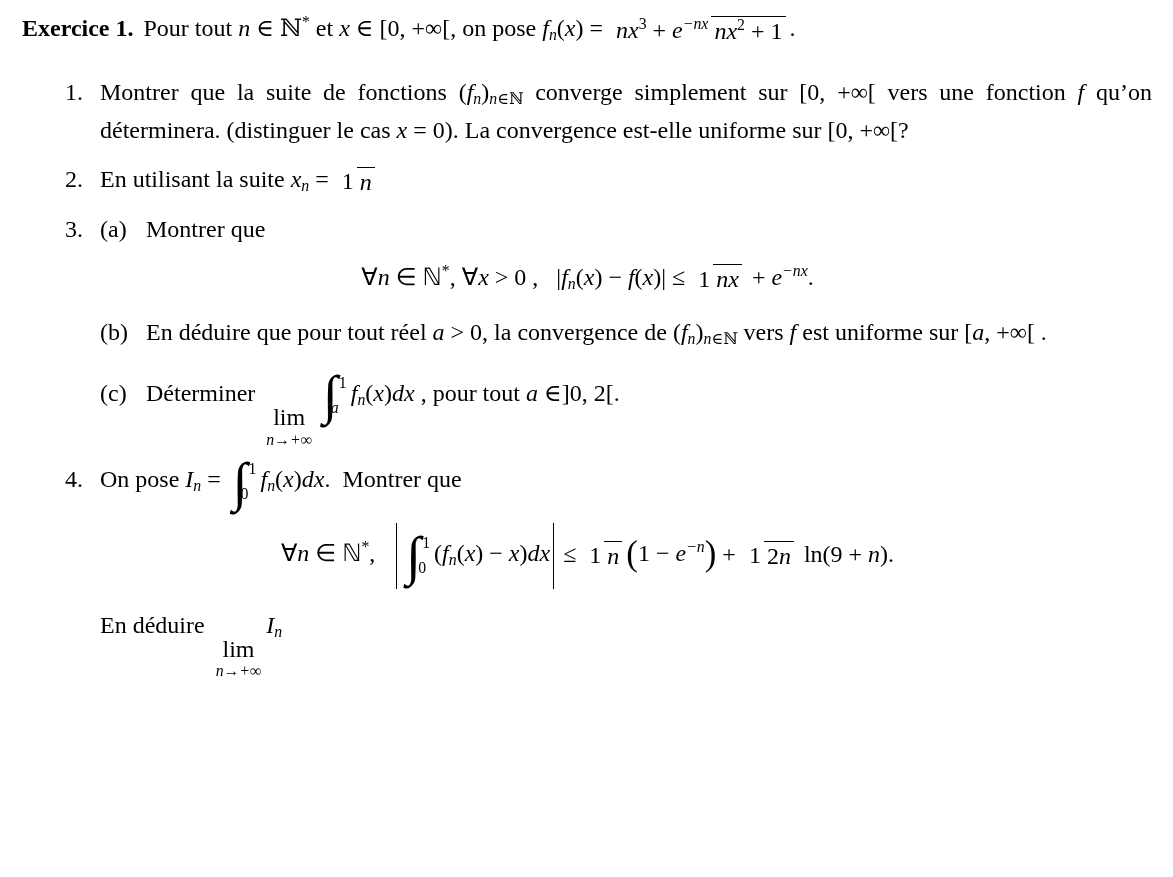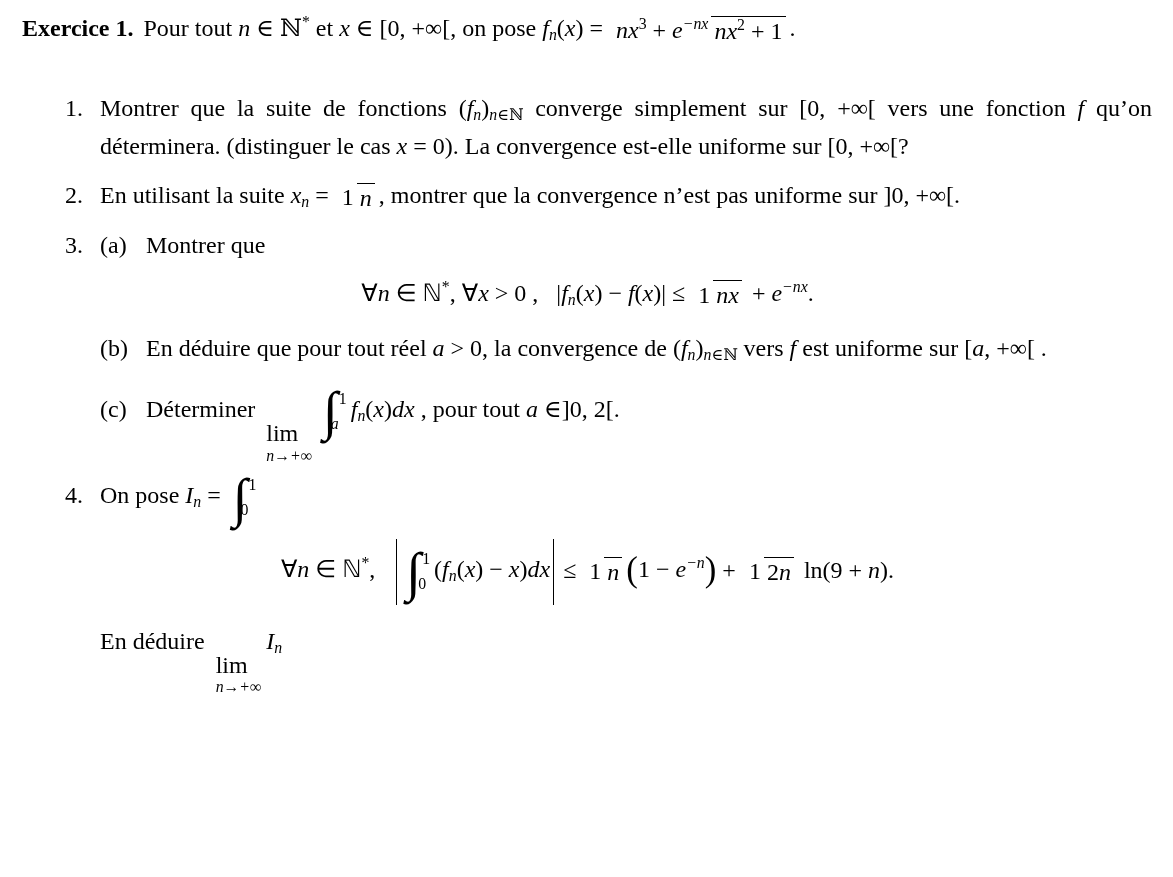--- a/index.html
+++ b/index.html
@@ -39,34 +39,34 @@
   .int .ilims {
     display: inline-flex; flex-direction: column; justify-content: space-between;
     height: 2.55em; font-size: 66%; line-height: 1; padding: 1px 0;
   }
   .int .itop { margin-left: 1px; }
   .int .ibot { margin-left: -7px; }
   .int .ibot.v { font-style: italic; }
 
   
   .limop {
-    display: inline-flex; flex-direction: column; 
+    display: inline-flex; flex-direction: column; align-items: center;
     vertical-align: -1.0em; line-height: 1.12; margin: 0 5px;
   }
   .limop .lunder { font-size: 66%; font-style: italic; }
 
   
   .tallbar {
     display: inline-block; width: 0; height: 66px;
     border-left: 1.6px solid #000; vertical-align: middle; margin: 0 3px;
   }
   .bigp { font-size: 145%; vertical-align: -0.10em; }
 
   
-  .header { margin-bottom: 42px; }
+  .header { margin-bottom: 26px; }
   .itemlist { padding-left: 43px; }
   .item { display: flex; align-items: baseline; }
   .item .inum { flex: 0 0 35px; }
   .item .itext { width: 1052px; }
   .just { text-align: justify; }
   .subrow { display: flex; align-items: baseline; }
   .subrow .slabel { flex: 0 0 46px; }
   .subrow .stext { width: 1004px; }
   .subindent { margin-left: 35px; }
   .m-item1 { margin-bottom: 11px; }
@@ -96,21 +96,21 @@
       <span class="inum">1.</span>
       <div class="itext just"><span class="sg r">Montrer que la suite de fonctions (</span><span class="sg v">f</span><span class="sg subv">n</span><span class="sg r">)</span><span class="sg subv">n</span><span class="sg sub">∈ℕ</span><span class="sg r"> converge simplement sur [0, +∞[ vers une fonction </span><span class="sg v">f</span><span class="sg r"> qu’on déterminera. (distinguer le cas </span><span class="sg v">x</span><span class="sg r"> = 0). La convergence est-elle uniforme sur [0, +∞[?</span></div>
     </div>
 
     <div class="item m-item2">
       <span class="inum">2.</span>
       <div class="itext">
         <span><span class="sg r">En utilisant la suite </span><span class="sg v">x</span><span class="sg subv">n</span><span class="sg r"> = </span></span><span class="frac">
             <span class="fnum"><span class="sg r">1</span></span>
             <span class="fden"><span class="sg v">n</span></span>
-          </span><span><span class="sg r">, montrer que la convergence n’est pas uniforme sur ]0, +∞[.</span></span>
+          </span>
       </div>
     </div>
 
     <div class="item m-item3">
       <span class="inum">3.</span>
       <div class="subrow" style="width:1052px;">
         <span class="slabel">(a)</span>
         <div class="stext"><span class="sg r">Montrer que</span></div>
       </div>
     </div>
@@ -148,21 +148,21 @@
 
     <div class="item m-item4">
       <span class="inum">4.</span>
       <div class="itext">
         <span><span class="sg r">On pose </span><span class="sg v">I</span><span class="sg subv">n</span><span class="sg r"> = </span></span><span class="int">
             <span class="isign">∫</span>
             <span class="ilims">
               <span class="itop">1</span>
               <span class="ibot">0</span>
             </span>
-          </span>
+          </span><span><span class="sg v">f</span><span class="sg subv">n</span><span class="sg r">(</span><span class="sg v">x</span><span class="sg r">)</span><span class="sg v">dx</span><span class="sg r">.&nbsp; Montrer que</span></span>
       </div>
     </div>
   </div>
 
   <div class="displayeq">
     <span><span class="sg r">∀</span><span class="sg v">n</span><span class="sg r"> ∈ ℕ</span><span class="sg sup">*</span><span class="sg r">,&nbsp;&nbsp;&nbsp;</span></span><span class="tallbar"></span><span class="int">
         <span class="isign">∫</span>
         <span class="ilims">
           <span class="itop">1</span>
           <span class="ibot">0</span>

